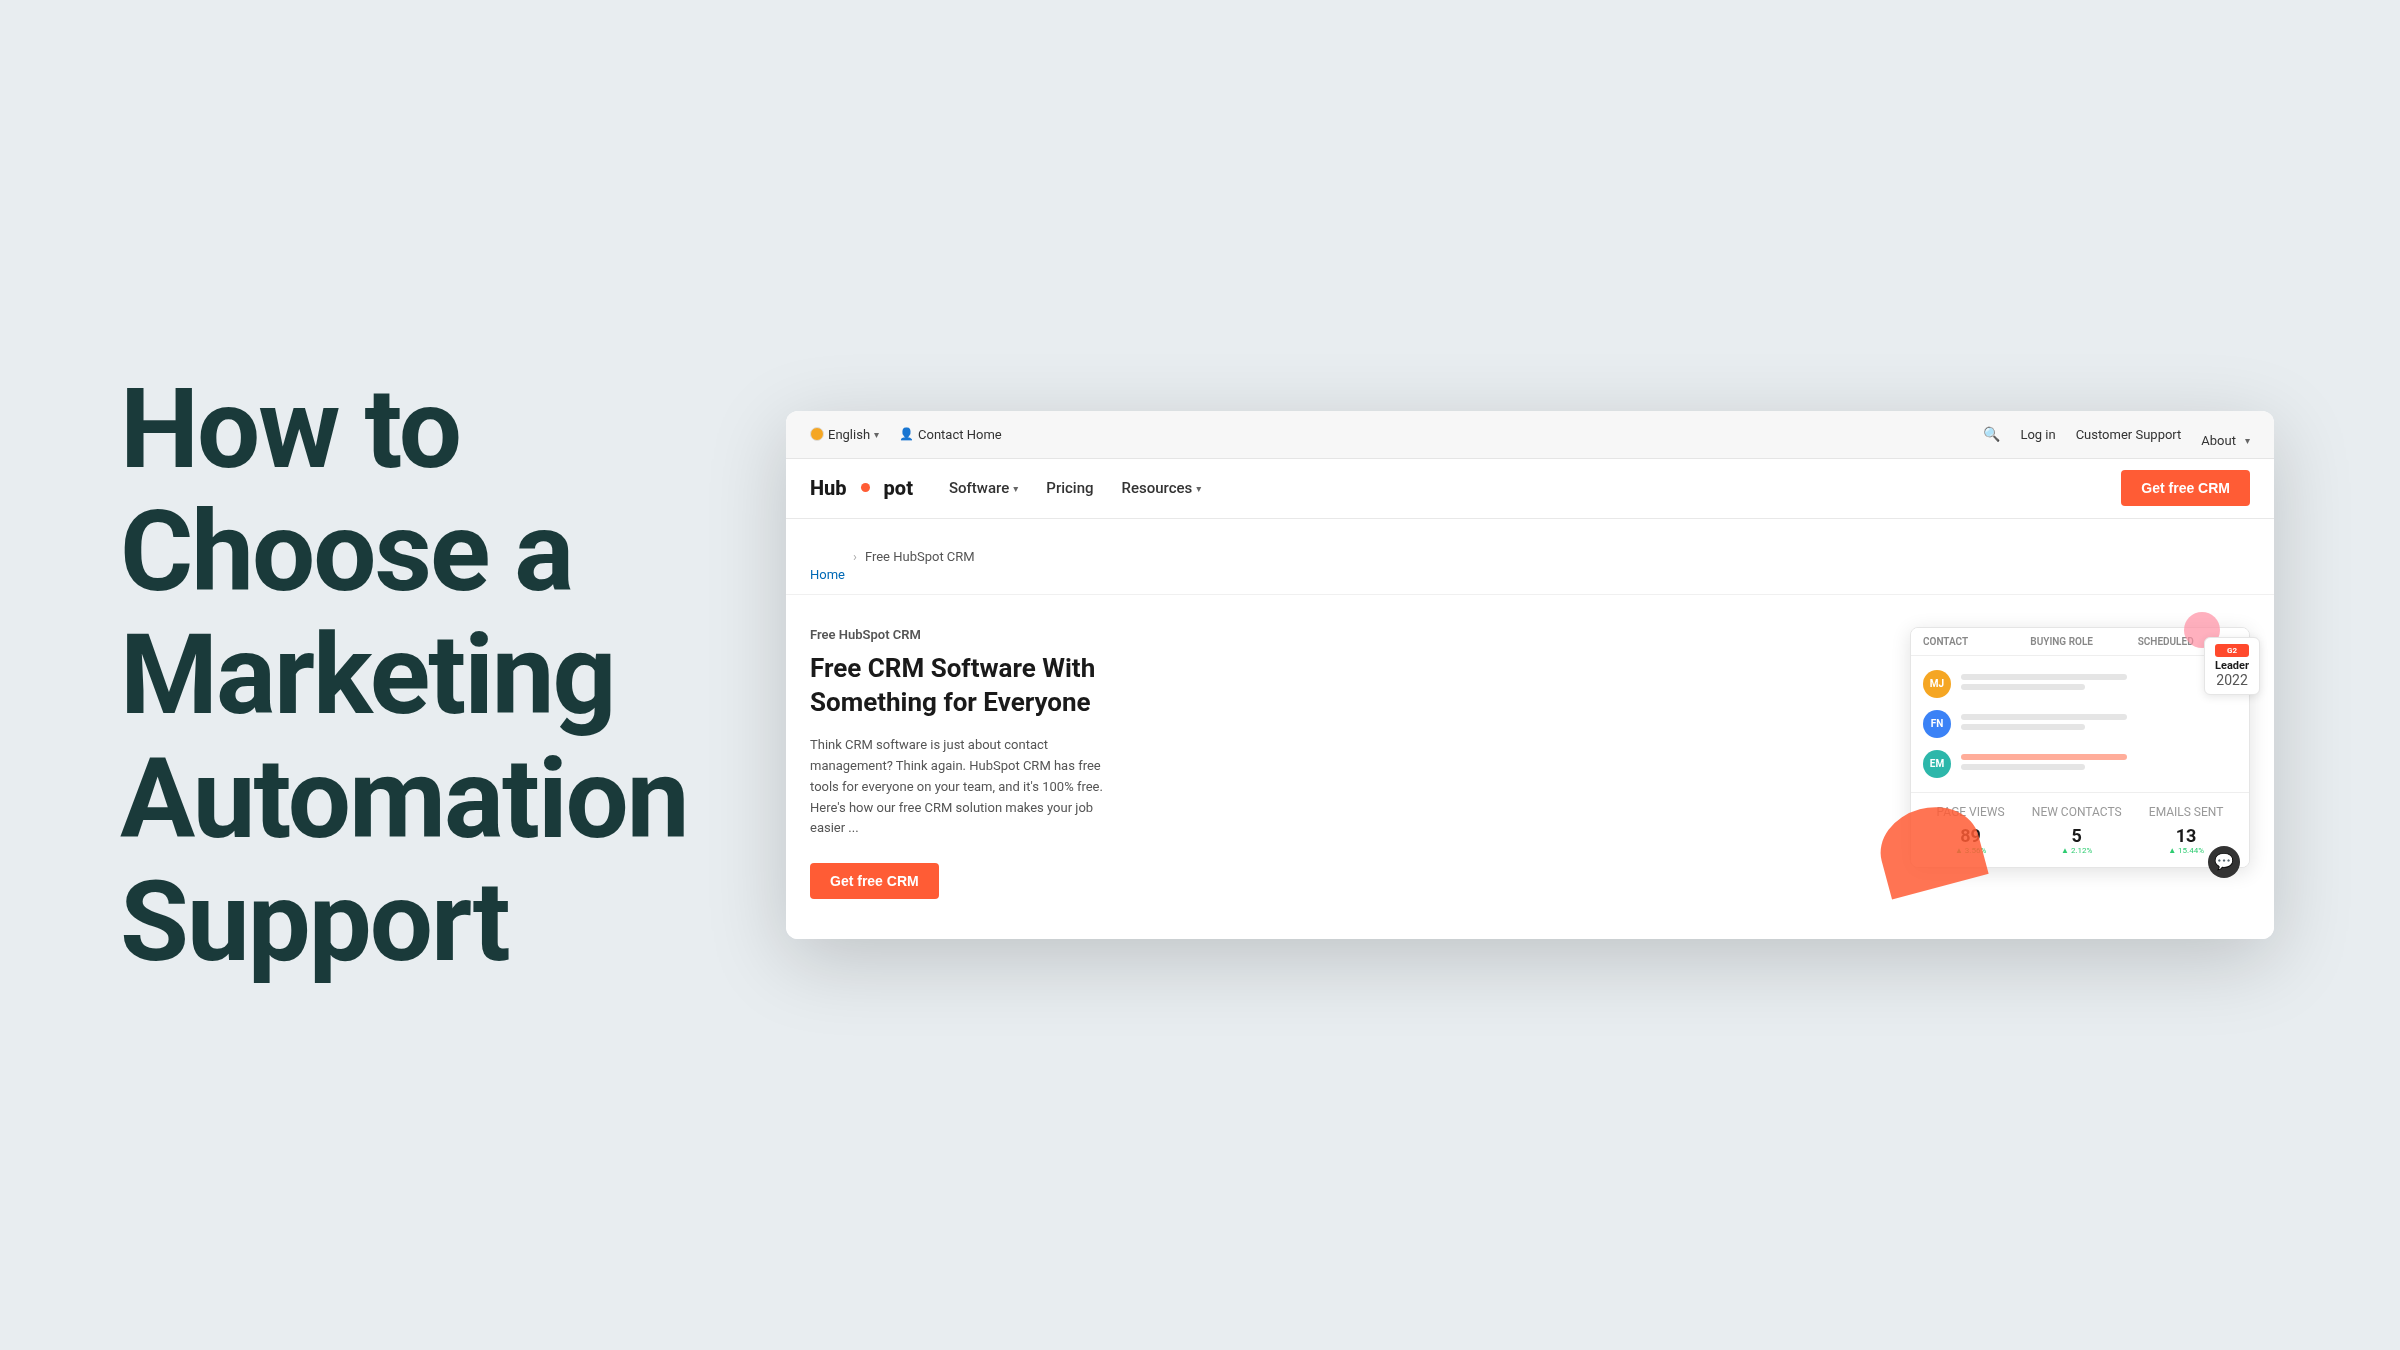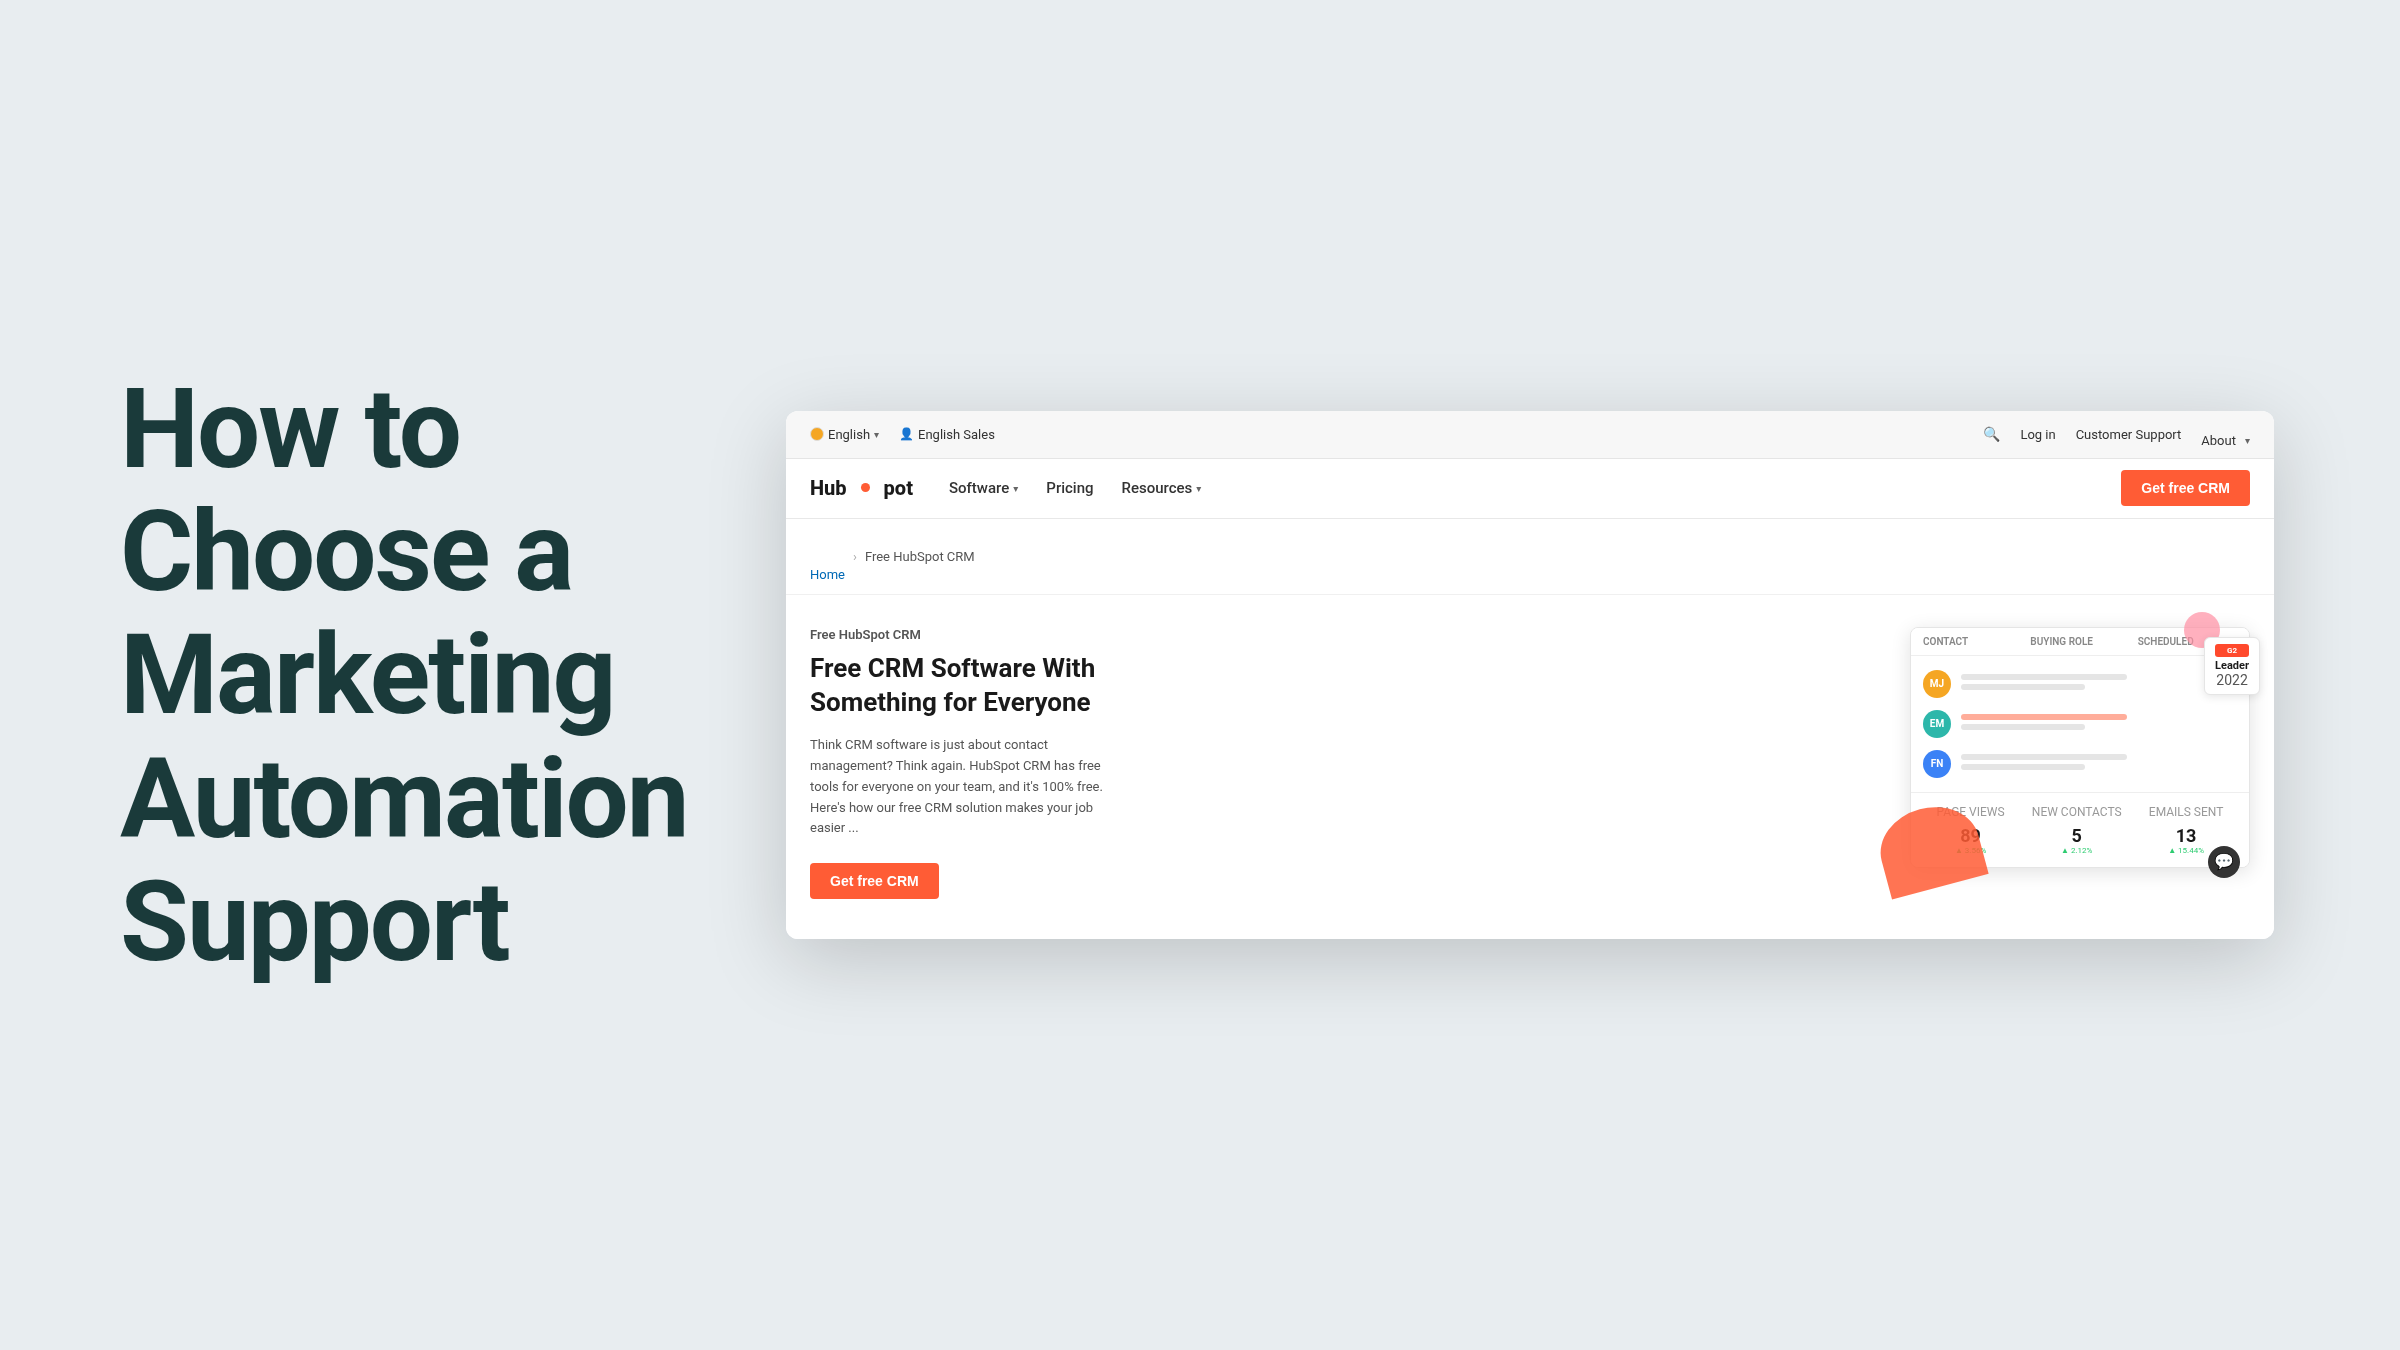--- a/index.html
+++ b/index.html
@@ -434,21 +434,21 @@
 
       <div class="utility-bar">
         <div class="utility-left">
           <div class="lang-selector">
             <span style="display:inline-block;width:14px;height:14px;border-radius:50%;background:#f5a623;border:1px solid #ddd;"></span>
             <span>English</span>
             <span class="chevron">▾</span>
           </div>
           <div class="contact-sales">
             <span style="font-size:12px;">👤</span>
-            <span>English Sales</span>
+            <span>Contact Home</span>
           </div>
         </div>
         <div class="utility-right">
           <span style="font-size:14px;">🔍</span>
           <span>Log in</span>
           <span>Customer Support</span>
           <div class="about-label">
             <span>About</span>
             <span class="chevron">▾</span>
           </div>
@@ -510,30 +510,30 @@
 
             <div class="dash-rows">
               <div class="dash-row">
                 <div class="avatar-circle avatar-yellow">MJ</div>
                 <div class="dash-row-content">
                   <div class="dash-line dash-line-short"></div>
                   <div class="dash-line dash-line-medium"></div>
                 </div>
               </div>
               <div class="dash-row">
-                <div class="avatar-circle avatar-teal">EM</div>
+                <div class="avatar-circle avatar-blue">FN</div>
                 <div class="dash-row-content">
-                  <div class="dash-line dash-line-short" style="background:#ff5c35;opacity:0.5;"></div>
+                  <div class="dash-line dash-line-short"></div>
                   <div class="dash-line dash-line-medium"></div>
                 </div>
               </div>
               <div class="dash-row">
-                <div class="avatar-circle avatar-blue">FN</div>
+                <div class="avatar-circle avatar-teal">EM</div>
                 <div class="dash-row-content">
-                  <div class="dash-line dash-line-short"></div>
+                  <div class="dash-line dash-line-short" style="background:#ff5c35;opacity:0.5;"></div>
                   <div class="dash-line dash-line-medium"></div>
                 </div>
               </div>
             </div>
 
             <div class="stats-row">
               <div class="stat-item">
                 <div class="stat-label">PAGE VIEWS</div>
                 <div class="stat-value">89</div>
                 <div class="stat-change">▲ 3.56%</div>

